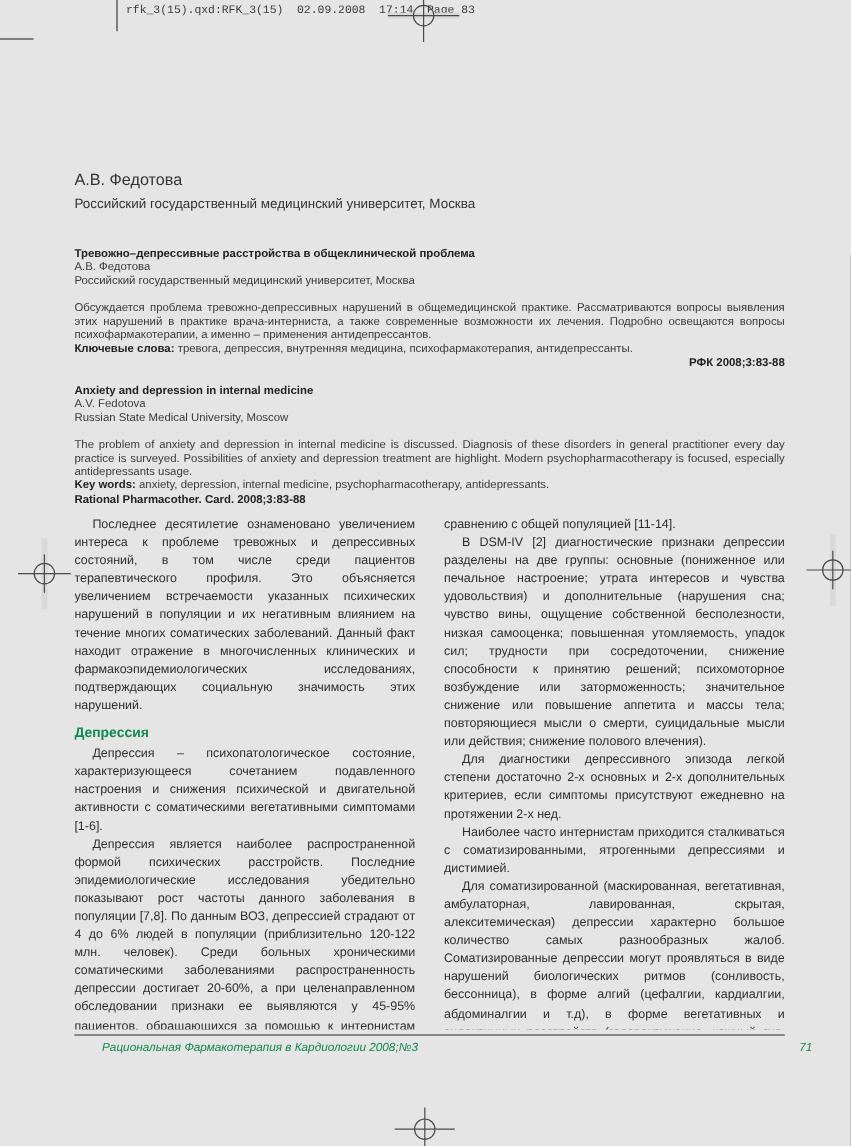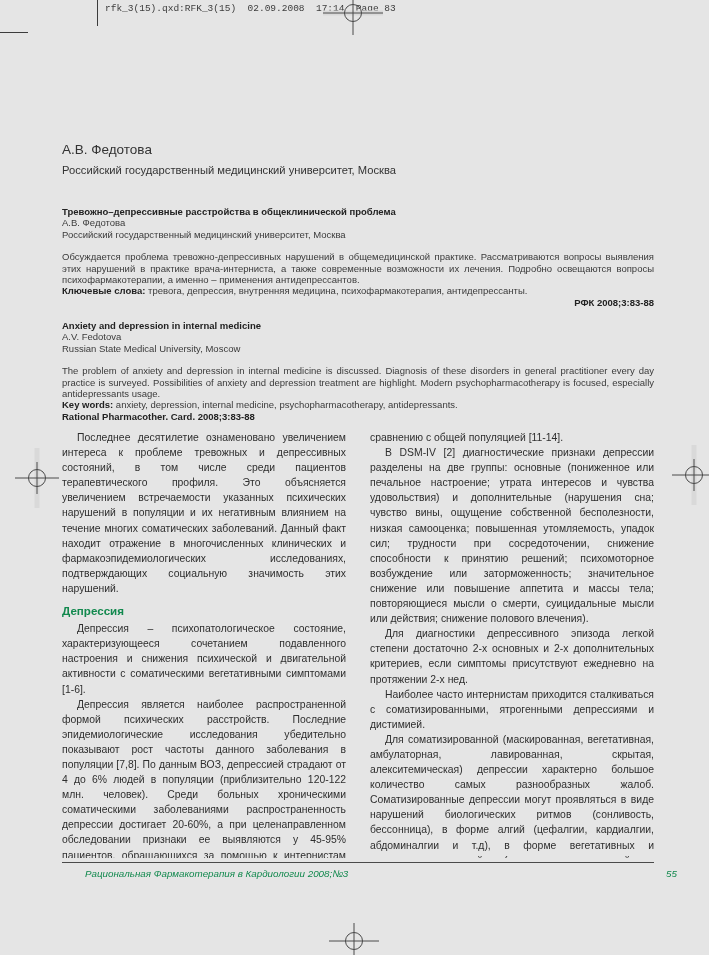--- a/index.html
+++ b/index.html
@@ -118,16 +118,16 @@
       <p>В DSM-IV [2] диагностические признаки депрессии разделены на две группы: основные (пониженное или печальное настроение; утрата интересов и чувства удовольствия) и дополнительные (нарушения сна; чувство вины, ощущение собственной бесполезности, низкая самооценка; повышенная утомляемость, упадок сил; трудности при сосредоточении, снижение способности к принятию решений; психомоторное возбуждение или заторможенность; значительное снижение или повышение аппетита и массы тела; повторяющиеся мысли о смерти, суицидальные мысли или действия; снижение полового влечения).</p>
       <p>Для диагностики депрессивного эпизода легкой степени достаточно 2-х основных и 2-х дополнительных критериев, если симптомы присутствуют ежедневно на протяжении 2-х нед.</p>
       <p>Наиболее часто интернистам приходится сталкиваться с соматизированными, ятрогенными депрессиями и дистимией.</p>
       <p>Для соматизированной (маскированная, вегетативная, амбулаторная, лавированная, скрытая, алекситемическая) депрессии характерно большое количество самых разнообразных жалоб. Соматизированные депрессии могут проявляться в виде нарушений биологических ритмов (сонливость, бессонница), в форме алгий (цефалгии, кардиалгии, абдоминалгии и т.д), в форме вегетативных и эндокринных расстройств (головокружение, кожный зуд, булимия, анорексия, дисфункция яичников и т.д.), в форме психопатологических расстройств (нарушение влече-</p>
     </div>
   </div>
 
   <div class="footer-rule"></div>
   <div class="footer">
     <span>Рациональная Фармакотерапия в Кардиологии 2008;№3</span>
-    <span>55</span>
+    <span>71</span>
   </div>
 
 </div>
 
 </body></html>

